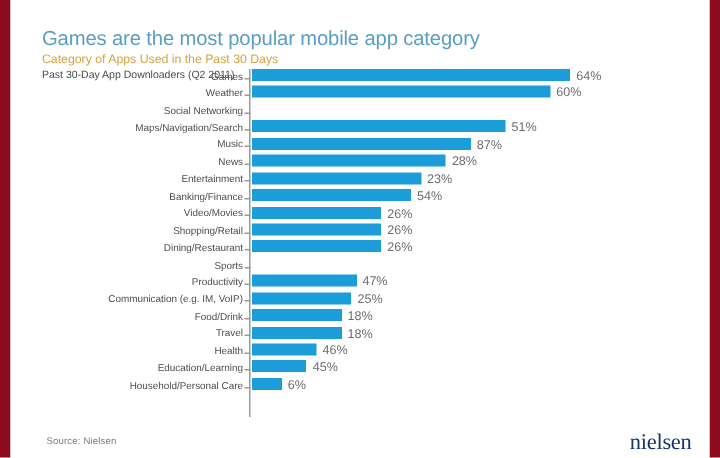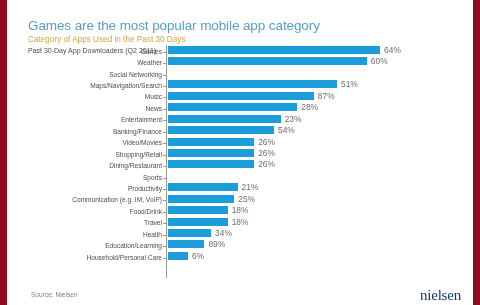--- a/index.html
+++ b/index.html
@@ -280,21 +280,21 @@
         </div>
         <div class="row">
           <div class="cat-label">Sports</div>
           <div class="tick" style="top: 50%;"></div>
         </div>
         <div class="row">
           <div class="cat-label">Productivity</div>
           <div class="tick" style="top: 50%;"></div>
           <div class="bar-area">
             <div class="bar" style="width: 69.6px; background: rgb(27, 157, 217);"></div>
-            <div class="bar-value">21%</div>
+            <div class="bar-value">47%</div>
           </div>
         </div>
         <div class="row">
           <div class="cat-label">Communication (e.g. IM, VoIP)</div>
           <div class="tick" style="top: 50%;"></div>
           <div class="bar-area">
             <div class="bar" style="width: 66.2857px; background: rgb(27, 157, 217);"></div>
             <div class="bar-value">25%</div>
           </div>
         </div>
@@ -312,29 +312,29 @@
           <div class="bar-area">
             <div class="bar" style="width: 59.6571px; background: rgb(27, 157, 217);"></div>
             <div class="bar-value">18%</div>
           </div>
         </div>
         <div class="row">
           <div class="cat-label">Health</div>
           <div class="tick" style="top: 50%;"></div>
           <div class="bar-area">
             <div class="bar" style="width: 43.0857px; background: rgb(27, 157, 217);"></div>
-            <div class="bar-value">34%</div>
+            <div class="bar-value">46%</div>
           </div>
         </div>
         <div class="row">
           <div class="cat-label">Education/Learning</div>
           <div class="tick" style="top: 50%;"></div>
           <div class="bar-area">
             <div class="bar" style="width: 36.4571px; background: rgb(27, 157, 217);"></div>
-            <div class="bar-value">89%</div>
+            <div class="bar-value">45%</div>
           </div>
         </div>
         <div class="row">
           <div class="cat-label">Household/Personal Care</div>
           <div class="tick" style="top: 50%;"></div>
           <div class="bar-area">
             <div class="bar" style="width: 19.8857px; background: rgb(27, 157, 217);"></div>
             <div class="bar-value">6%</div>
           </div>
         </div>

